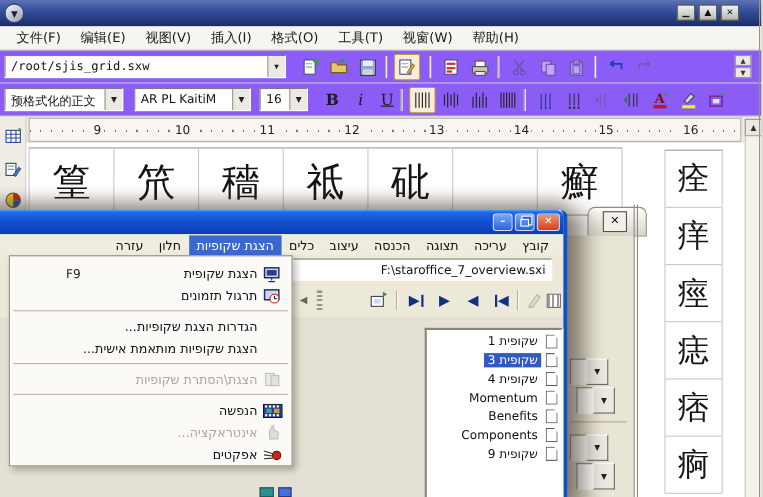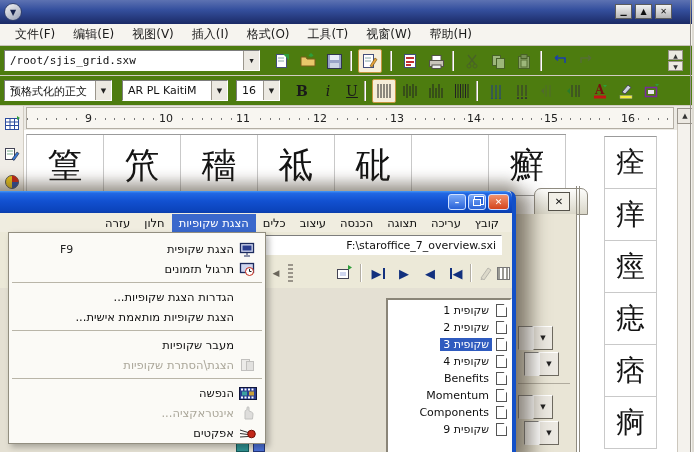--- a/index.html
+++ b/index.html
@@ -16,21 +16,21 @@
   display:flex; align-items:center; justify-content:center; font-size:8px; color:#16224c; }
 .mw-pill { left:30px; top:2px; height:20px; width:356px; border:1px solid #aebbe2; border-radius:10px;
   display:flex; align-items:center; padding-left:9px; gap:6px; }
 .mw-title { color:#fff; font-size:11.5px; letter-spacing:.2px; white-space:nowrap; }
 .mw-caps { right:22px; top:4px; display:flex; gap:3px; }
 .mw-cap { width:17px; height:15px; background:linear-gradient(#f2f2f2,#b6b6b6);
   border:1px solid #5c5c5c; color:#101010; font-size:8px; display:flex; align-items:center; justify-content:center; }
 .mw-menubar { left:0; top:24px; width:694px; height:22px; background:#f6f4ef; border-bottom:1px solid #c9c4ba;
   display:flex; align-items:center; padding-left:6px; font-size:12px; color:#1b1b1b; }
 .mitem { padding:2px 9px; white-space:nowrap; }
-.tbrow { left:0; width:694px; height:30px; background:#4d7c0f; border-bottom:1px solid #d2cdc3; }
+.tbrow { left:0; width:694px; height:30px; background:#8b5cf6; border-bottom:1px solid #d2cdc3; }
 .tb1 { top:46px; } .tb2 { top:76px; }
 .combo { display:flex; background:#fff; border:1px solid; border-color:#7d7d7d #fff #fff #7d7d7d; height:21px; }
 .combo-text { flex:1; font-size:11px; padding:3px 4px 0 5px; white-space:nowrap; overflow:hidden; color:#111; }
 .mono { font-family:"DejaVu Sans Mono",monospace; }
 .combo-arrow { width:16px; background:#ece9e2; border-left:1px solid #9b968c; display:flex; align-items:center; justify-content:center; font-size:7px; color:#222; }
 .tbi { position:absolute; top:3px; width:24px; height:24px; display:flex; align-items:center; justify-content:center; }
 .tbi.pressed { background:#f6eed9; border:1px solid #c7963f; border-radius:2px; }
 .tbi.dis { opacity:.45; filter:grayscale(1); }
 .vsep { position:absolute; top:5px; width:1px; height:20px; background:#b3aea3; box-shadow:1px 0 0 #fff; }
 .gBtn { font-family:"DejaVu Serif",serif; font-size:14px; color:#1a1a1a; }
@@ -526,39 +526,35 @@
         </span>
     </div>
     <div class="hw-content"></div>
     <div class="stub" style="left:266px;width:13px;background:#2e8f8f;border:1px solid #145a5a;"></div>
     <div class="stub" style="left:283px;width:12px;background:#4a6fd4;border:1px solid #22357a;"></div>
     <div class="listpanel" dir="rtl">
       <div class="litem">
           <span class="pageic"></span>
           <span class="lab">שקופית 1</span>
         </div>
-      <div class="litem">
-          <span class="pageic"></span>
-          <span class="lab">שקופית 2</span>
-        </div>
       <div class="litem sel">
           <span class="pageic"></span>
           <span class="lab">שקופית 3</span>
         </div>
       <div class="litem">
           <span class="pageic"></span>
           <span class="lab">שקופית 4</span>
         </div>
       <div class="litem">
           <span class="pageic"></span>
-          <span class="lab">Benefits</span>
+          <span class="lab">Momentum</span>
         </div>
       <div class="litem">
           <span class="pageic"></span>
-          <span class="lab">Momentum</span>
+          <span class="lab">Benefits</span>
         </div>
       <div class="litem">
           <span class="pageic"></span>
           <span class="lab">Components</span>
         </div>
       <div class="litem">
           <span class="pageic"></span>
           <span class="lab">שקופית 9</span>
         </div>
     </div>
@@ -591,24 +587,20 @@
     <div class="msep"></div>
     <div class="mrow">
       <span class="micon"></span>
       <span class="mlabel">הגדרות הצגת שקופיות...</span>
     </div>
     <div class="mrow">
       <span class="micon"></span>
       <span class="mlabel">הצגת שקופיות מותאמת אישית...</span>
     </div>
     <div class="msep"></div>
-    <div class="mrow">
-      <span class="micon"></span>
-      <span class="mlabel">מעבר שקופיות</span>
-    </div>
     <div class="mrow dis">
       <span class="micon">
           <svg width="15" height="14">
             <rect x="1.5" y="1.5" width="8" height="11" fill="#e2ded2" stroke="#8c887c"></rect>
             <rect x="6.5" y="3.5" width="7" height="9" fill="#cfcabf" stroke="#8c887c"></rect>
           </svg>
         </span>
       <span class="mlabel">הצגת\הסתרת שקופיות</span>
     </div>
     <div class="msep"></div>

